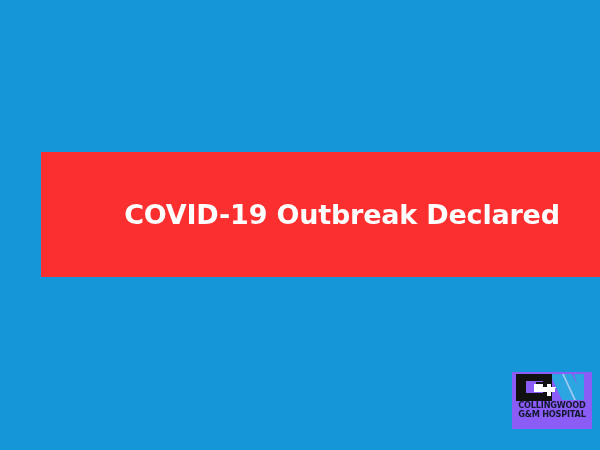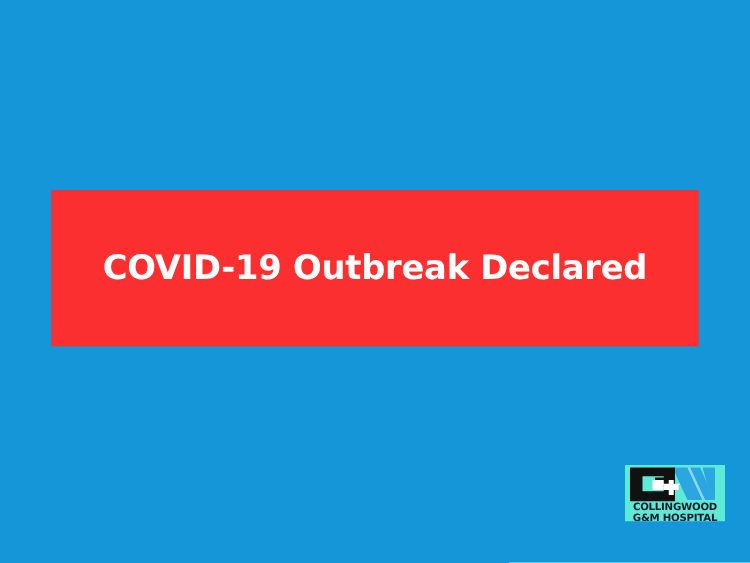--- a/index.html
+++ b/index.html
@@ -40,39 +40,40 @@
   #alert-banner {
     position: absolute;
     left: 41px;
     top: 152px;
     width: 518px;
     height: 125px;
     background: #fb2f2f;
     display: flex;
     align-items: center;
     justify-content: center;
+    padding-left: 42px;
   }
   #alert-text {
     font-family: "DejaVu Sans", sans-serif;
     font-size: 27px;
     font-weight: bold;
     letter-spacing: -0.2px;
     color: #fdfdfd;
     white-space: nowrap;
     text-align: center;
   }
 
   
   #logo {
     position: absolute;
-    left: 500px;
+    left: 512px;
     top: 372px;
     width: 80px;
-    height: 45px;
-    background: #5eead4;
+    height: 57px;
+    background: #8b5cf6;
     box-sizing: border-box;
     overflow: hidden;
   }
   #logo-mark {
     position: relative;
     width: 80px;
     height: 30px;
   }
   #logo-mark svg {
     display: block;

